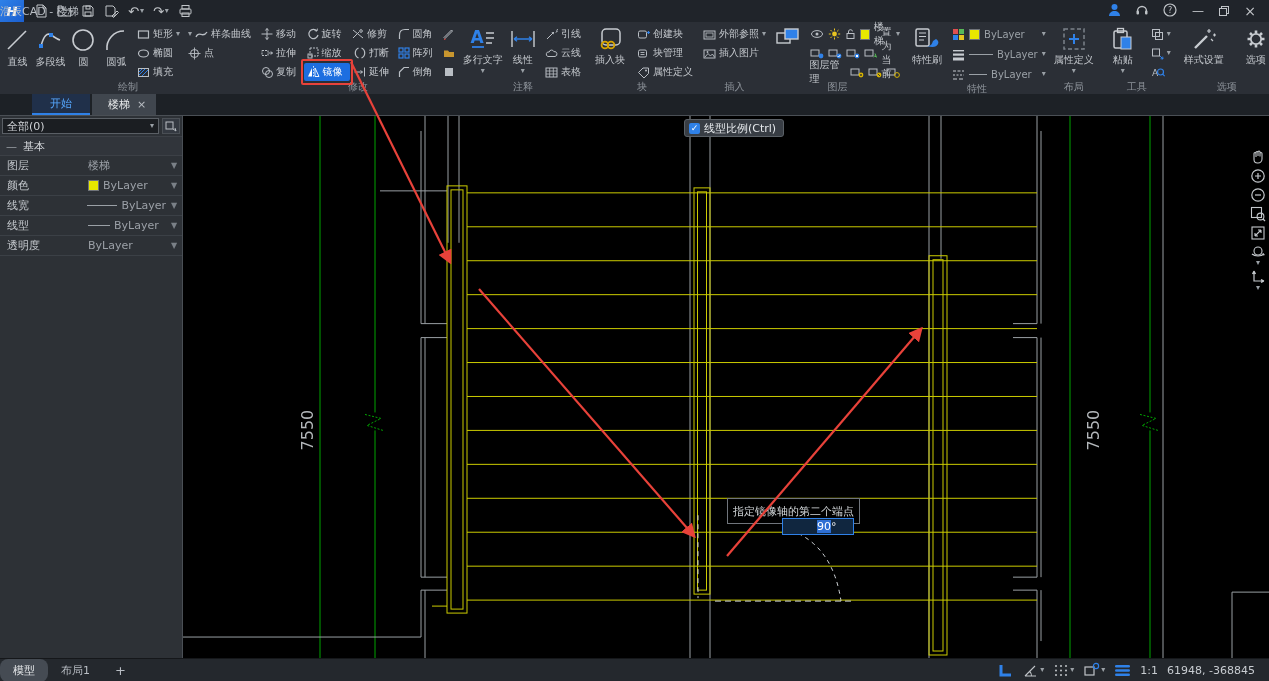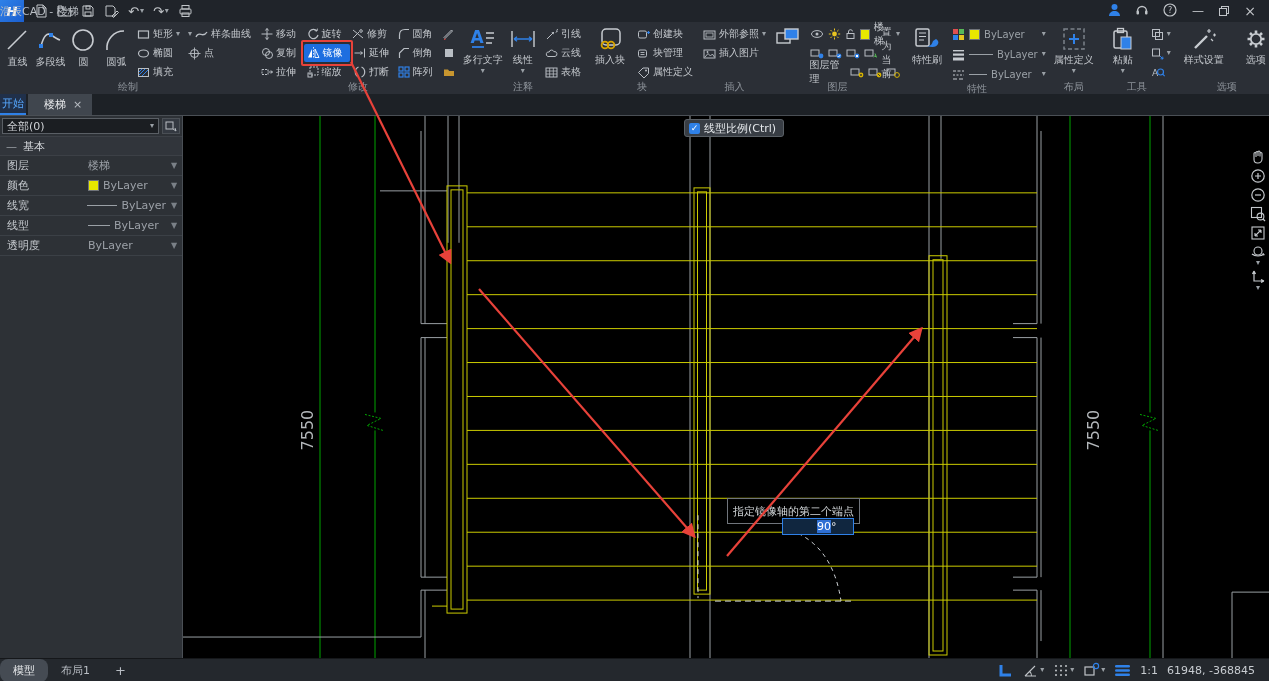--- a/index.html
+++ b/index.html
@@ -44,22 +44,22 @@
   .swatch-y { width:11px; height:11px; background:#e8e800; border:1px solid #70747a; display:inline-block; }
   .lw-line { display:inline-block; width:24px; height:1px; background:#9aa0a6; }
   .lt-line { display:inline-block; width:18px; height:1px; background:#9aa0a6; }
   .proprow { height:18px; display:flex; align-items:center; gap:4px; padding:0 2px; color:#9aa0a6; font-size:10px; }
   .layerrows { display:flex; flex-direction:column; gap:1px; }
   .layerrow { height:18px; display:flex; align-items:center; gap:4px; padding:0 2px; color:#c4c8cd; font-size:10px; }
 
   
   .docbar { position:absolute; left:0; top:94px; right:0; height:21px; background:#1d2126;
     display:flex; align-items:flex-end; }
-  .tab-start { height:21px; padding:0 2px; display:flex; align-items:center; background:#20304a;
-    color:#56a8ff; border-bottom:2px solid #2f81e8; }
+  .tab-start { height:21px; padding:0 18px; display:flex; align-items:center; background:#20304a;
+    color:#56a8ff; border-bottom:2px solid #2f81e8;margin-left:32px; }
   .tab-doc { height:21px; padding:0 10px 0 16px; display:flex; align-items:center; gap:7px;
     background:#40464e; color:#e8eaec; margin-left:2px; }
   .tab-close { color:#b9bec4; font-size:11px; }
 
   
   .palette { position:absolute; left:0; top:115px; width:183px; bottom:23px; background:#2d3136;
     border-right:1px solid #4a4f55; border-top:1px solid #4a4f55; }
   .combo-row { display:flex; align-items:center; gap:3px; padding:2px 2px; }
   .combo { flex:1; height:16px; background:#1b1e22; border:1px solid #5a5f65;
     display:flex; align-items:center; color:#d0d3d7; padding:0 4px; }
@@ -314,20 +314,66 @@
                   <path d="M2 10.5L9.5 3l-1-1L1 9.5z" fill="none" stroke="#b9bec4"></path>
                   <path d="M1 11.5l1.7-.6" stroke="#e8423a"></path>
                 </svg>
               </span>
             </div>
         </div>
         <div class="mrow">
           <div class="smallbtn" style="width:47px">
               <span class="ic">
                 <svg width="12" height="12" viewBox="0 0 12 12">
+                  <rect x="1" y="3.5" width="6" height="5" fill="none" stroke="#b9bec4" stroke-dasharray="2 1"></rect>
+                  <path d="M7.5 6h4M11.5 6l-1.8-1.4M11.5 6l-1.8 1.4" stroke="#b9bec4" fill="none"></path>
+                </svg>
+              </span>
+              <span>拉伸</span>
+            </div>
+          <div class="smallbtn" style="width:49px">
+              <span class="ic">
+                <svg width="12" height="12" viewBox="0 0 12 12">
+                  <rect x="1" y="7" width="4" height="4" fill="none" stroke="#b9bec4"></rect>
+                  <rect x="3" y="1" width="8" height="8" fill="none" stroke="#b9bec4" stroke-dasharray="2 1"></rect>
+                </svg>
+              </span>
+              <span>缩放</span>
+            </div>
+          <div class="smallbtn" style="width:45px">
+              <span class="ic">
+                <svg width="12" height="12" viewBox="0 0 12 12">
+                  <path d="M4.5 1A5.5 5.5 0 0 0 4.5 11M7.5 1A5.5 5.5 0 0 1 7.5 11" fill="none" stroke="#b9bec4" stroke-width="1.2"></path>
+                </svg>
+              </span>
+              <span>打断</span>
+            </div>
+          <div class="smallbtn" style="width:47px">
+              <span class="ic">
+                <svg width="12" height="12" viewBox="0 0 12 12">
+                  <rect x="1" y="1" width="4" height="4" fill="none" stroke="#2f81e8" stroke-width="1.2"></rect>
+                  <rect x="7" y="1" width="4" height="4" fill="none" stroke="#2f81e8" stroke-width="1.2"></rect>
+                  <rect x="1" y="7" width="4" height="4" fill="none" stroke="#2f81e8" stroke-width="1.2"></rect>
+                  <rect x="7" y="7" width="4" height="4" fill="none" stroke="#2f81e8" stroke-width="1.2"></rect>
+                </svg>
+              </span>
+              <span>阵列</span>
+            </div>
+          <div class="smallbtn">
+              <span class="ic">
+                <svg width="12" height="12" viewBox="0 0 12 12">
+                  <path d="M1 3.5h4l1.2 1.5H11V10H1z" fill="#c8962f"></path>
+                </svg>
+              </span>
+            </div>
+        </div>
+        <div class="mrow">
+          <div class="smallbtn" style="width:47px">
+              <span class="ic">
+                <svg width="12" height="12" viewBox="0 0 12 12">
                   <circle cx="5" cy="5" r="3.5" fill="none" stroke="#b9bec4"></circle>
                   <circle cx="8" cy="8" r="3.5" fill="none" stroke="#b9bec4"></circle>
                 </svg>
               </span>
               <span>复制</span>
             </div>
           <div class="smallbtn btn-mirror" style="width:49px">
               <span class="ic">
                 <svg width="13" height="12" viewBox="0 0 13 12">
                   <path d="M1 10.5L5 2v8.5z" fill="#fff"></path>
@@ -350,66 +396,20 @@
                 <svg width="12" height="12" viewBox="0 0 12 12">
                   <path d="M1.5 11V6L6 1.5h5" fill="none" stroke="#b9bec4" stroke-width="1.2"></path>
                 </svg>
               </span>
               <span>倒角</span>
             </div>
           <div class="smallbtn">
               <span class="ic">
                 <svg width="12" height="12" viewBox="0 0 12 12">
                   <rect x="2" y="2" width="8" height="8" fill="#b9bec4"></rect>
-                </svg>
-              </span>
-            </div>
-        </div>
-        <div class="mrow">
-          <div class="smallbtn" style="width:47px">
-              <span class="ic">
-                <svg width="12" height="12" viewBox="0 0 12 12">
-                  <rect x="1" y="3.5" width="6" height="5" fill="none" stroke="#b9bec4" stroke-dasharray="2 1"></rect>
-                  <path d="M7.5 6h4M11.5 6l-1.8-1.4M11.5 6l-1.8 1.4" stroke="#b9bec4" fill="none"></path>
-                </svg>
-              </span>
-              <span>拉伸</span>
-            </div>
-          <div class="smallbtn" style="width:49px">
-              <span class="ic">
-                <svg width="12" height="12" viewBox="0 0 12 12">
-                  <rect x="1" y="7" width="4" height="4" fill="none" stroke="#b9bec4"></rect>
-                  <rect x="3" y="1" width="8" height="8" fill="none" stroke="#b9bec4" stroke-dasharray="2 1"></rect>
-                </svg>
-              </span>
-              <span>缩放</span>
-            </div>
-          <div class="smallbtn" style="width:45px">
-              <span class="ic">
-                <svg width="12" height="12" viewBox="0 0 12 12">
-                  <path d="M4.5 1A5.5 5.5 0 0 0 4.5 11M7.5 1A5.5 5.5 0 0 1 7.5 11" fill="none" stroke="#b9bec4" stroke-width="1.2"></path>
-                </svg>
-              </span>
-              <span>打断</span>
-            </div>
-          <div class="smallbtn" style="width:47px">
-              <span class="ic">
-                <svg width="12" height="12" viewBox="0 0 12 12">
-                  <rect x="1" y="1" width="4" height="4" fill="none" stroke="#2f81e8" stroke-width="1.2"></rect>
-                  <rect x="7" y="1" width="4" height="4" fill="none" stroke="#2f81e8" stroke-width="1.2"></rect>
-                  <rect x="1" y="7" width="4" height="4" fill="none" stroke="#2f81e8" stroke-width="1.2"></rect>
-                  <rect x="7" y="7" width="4" height="4" fill="none" stroke="#2f81e8" stroke-width="1.2"></rect>
-                </svg>
-              </span>
-              <span>阵列</span>
-            </div>
-          <div class="smallbtn">
-              <span class="ic">
-                <svg width="12" height="12" viewBox="0 0 12 12">
-                  <path d="M1 3.5h4l1.2 1.5H11V10H1z" fill="#c8962f"></path>
                 </svg>
               </span>
             </div>
         </div>
       </div>
       <div class="panel-label">修改</div>
     </div>
     <div class="vsep"></div>
 
     <div class="panel" style="width:126px">

